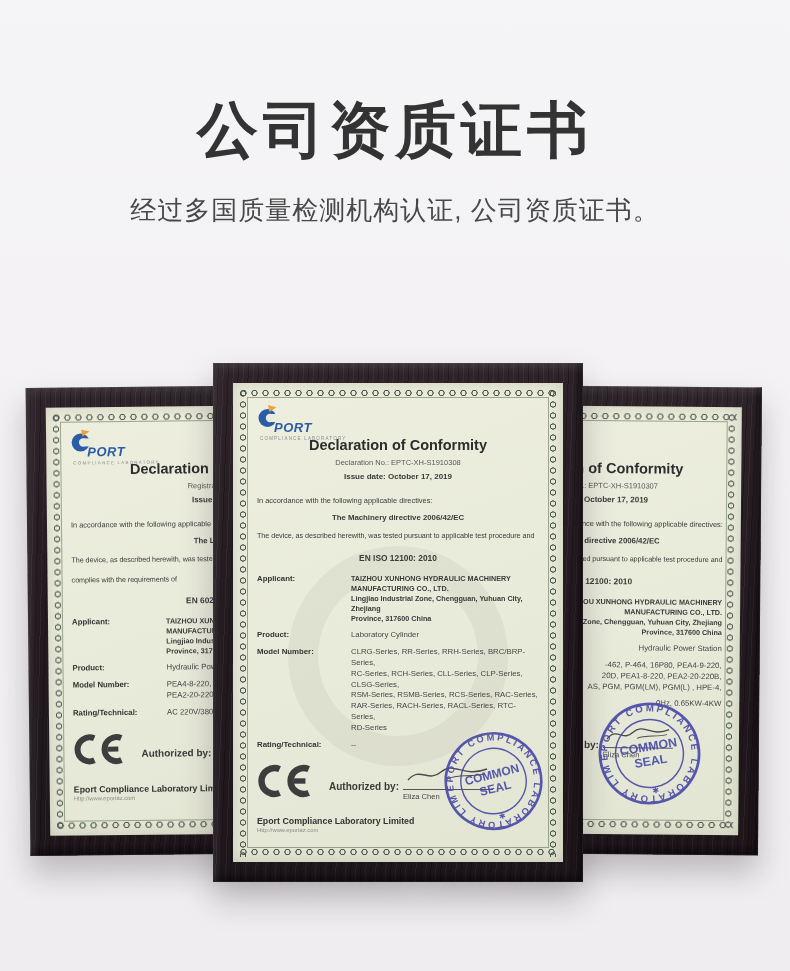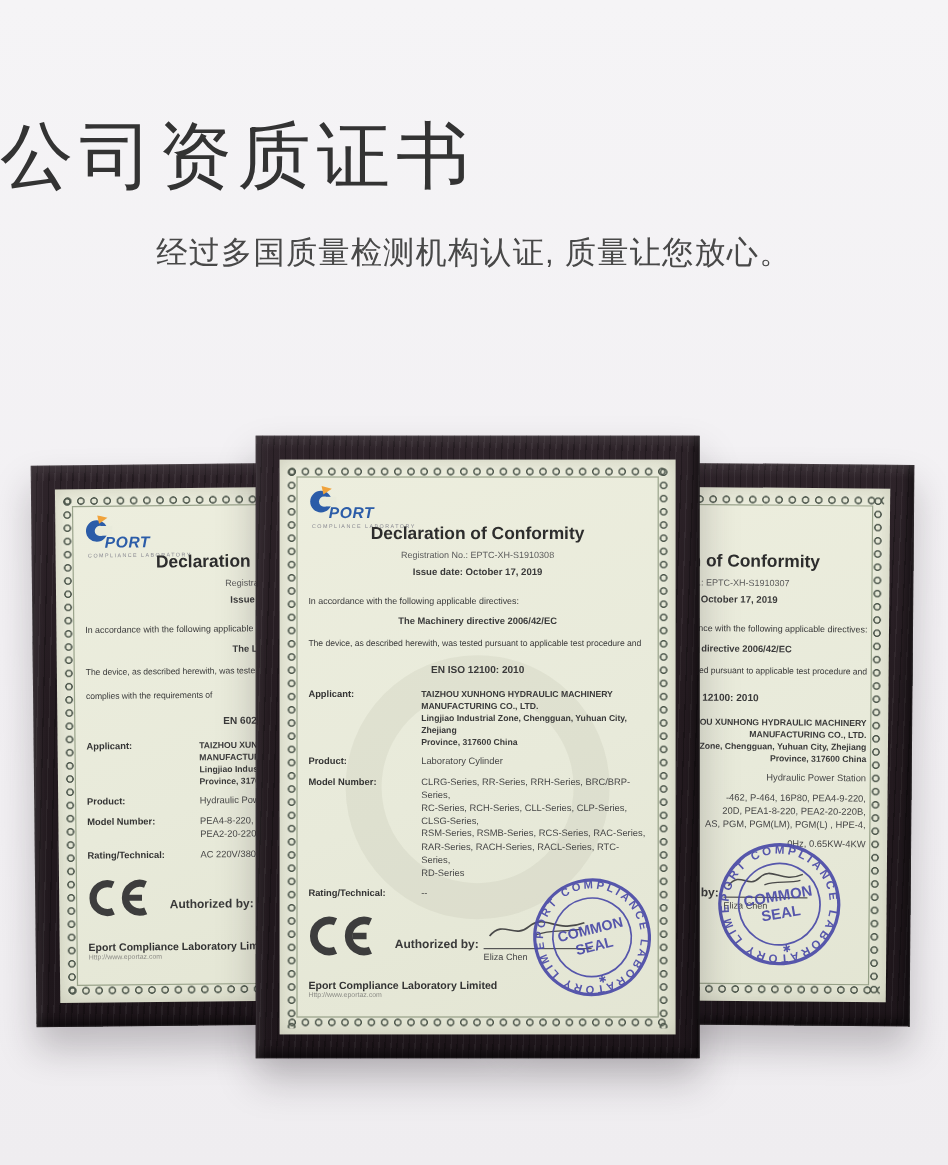--- a/index.html
+++ b/index.html
@@ -7,21 +7,21 @@
   .page {
     position:relative; width:790px; height:971px; overflow:hidden;
     margin:0 auto;
     background:linear-gradient(180deg,#f5f4f6 0%, #f2f0f3 55%, #efedf0 100%);
     font-family:"Liberation Sans","DejaVu Sans",sans-serif;
   }
 
   
   .sec-title {
     position:absolute; top:90px; left:0; width:100%;
-    font-size:61px; font-weight:400; color:#333;
+    text-align:center; font-size:61px; font-weight:700; color:#333;
     letter-spacing:5px;
   }
   .sec-subtitle {
     position:absolute; top:193px; left:0; width:100%;
     text-align:center; font-size:26px; font-weight:400; color:#484848;
     letter-spacing:1px;
   }
 
   
   .frame {
@@ -109,21 +109,21 @@
 
   .lab-name { font-size:8.8px; font-weight:700; color:#333; margin-top:10px; }
   .lab-url  { font-size:5.8px; color:#8b8b85; margin-top:1px; }
 </style>
 </head>
 <body>
 
 <div class="page">
 
   <div class="sec-title">公司资质证书</div>
-  <div class="sec-subtitle">经过多国质量检测机构认证, 质量让您放心。</div>
+  <div class="sec-subtitle">经过多国质量检测机构认证, 公司资质证书。</div>
 
   <div class="frame frame-left">
     <div class="paper">
       <div class="chain"></div>
       <div class="inner-line"></div>
       <div class="cert-content">
         <div class="logo">
           <div class="logo-main">
             <svg width="24" height="24" viewBox="0 0 24 24">
               <circle cx="10.5" cy="13" r="9" fill="#2b5ca8"></circle>
@@ -304,21 +304,21 @@
               <circle cx="10.5" cy="13" r="9" fill="#2b5ca8"></circle>
               <circle cx="13" cy="13" r="4.2" fill="#e9ebdb"></circle>
               <rect x="13.5" y="9" width="10" height="8" fill="#e9ebdb"></rect>
               <path d="M11 0 L19.5 2.2 L12.5 7 Z" fill="#f0a23a"></path>
             </svg>
             <span class="logo-word">PORT</span>
           </div>
           <div class="logo-sub">COMPLIANCE LABORATORY</div>
         </div>
         <div class="cert-title">Declaration of Conformity</div>
-        <div class="cert-reg">Registration No.: EPTC-XH-S1910308</div>
+        <div class="cert-reg">Declaration No.: EPTC-XH-S1910308</div>
         <div class="cert-issue">Issue date: October 17, 2019</div>
         <div class="cert-intro">In accordance with the following applicable directives:</div>
         <div class="cert-directive">The Machinery directive 2006/42/EC</div>
         <div class="cert-body">The device, as described herewith, was tested pursuant to applicable test procedure and</div>
         <div class="cert-standard">EN ISO 12100: 2010</div>
         <div class="rows">
             <div class="row strong">
             <div class="row-label">Applicant:</div>
             <div class="row-value">
                 <div>TAIZHOU XUNHONG HYDRAULIC MACHINERY</div>

